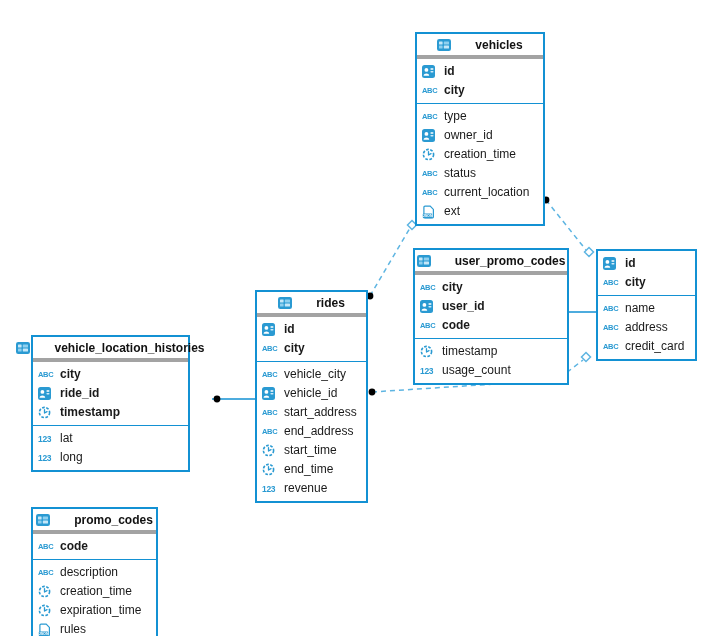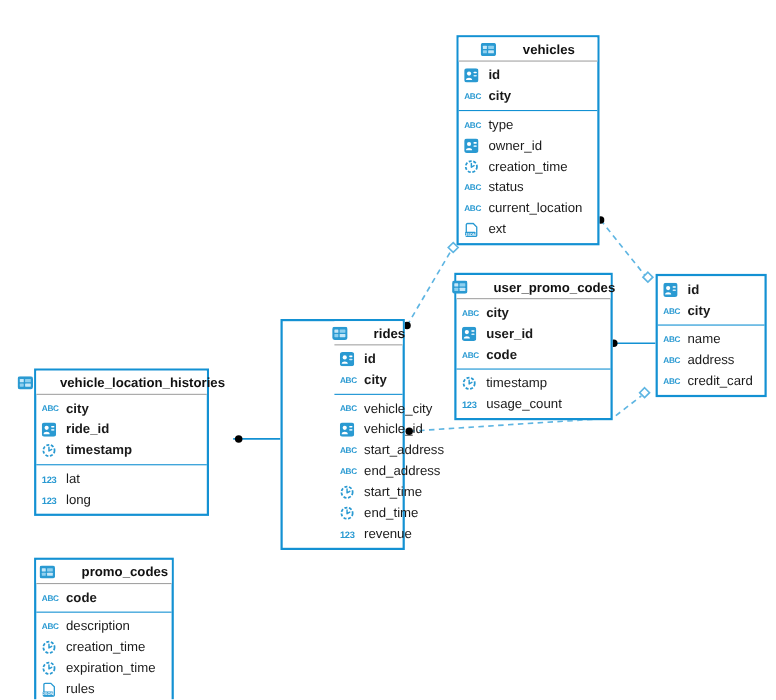--- a/index.html
+++ b/index.html
@@ -2,21 +2,21 @@
 <html><head>
 <meta charset="utf-8">
 <style>
   html,body{margin:0;padding:0;background:#ffffff;}
   .canvas{position:relative;width:705px;height:636px;background:#ffffff;overflow:hidden;
           font-family:"Liberation Sans",sans-serif;}
   #wires{position:absolute;left:0;top:0;width:705px;height:636px;}
   .entity{position:absolute;box-sizing:border-box;background:#ffffff;
           border:2px solid #1391d3;}
   .entity-header{display:flex;align-items:center;justify-content:center;gap:21px;
-          height:21px;border-bottom:1px solid #a3a3a3;background:#ffffff;}
+          height:21px;border-bottom:4px solid #a3a3a3;background:#ffffff;}
   .entity-title{font-size:12px;font-weight:600;color:#111111;white-space:nowrap;}
   .section{padding:3px 0;}
   .section + .section{border-top:1px solid #1391d3;}
   .field-row{display:flex;gap:5px;height:19px;padding:0 5px;
           font-size:12px;color:#1a1a1a;white-space:nowrap;}
   .section.pk .field-row{font-weight:bold;}
   .type-icon{flex:0 0 17px;width:17px;display:flex;align-items:center;justify-content:flex-start;}
   .txt-icon{font-size:7.5px;font-weight:bold;color:#2a9ad2;letter-spacing:-0.3px;
           font-family:"Liberation Sans",sans-serif;}
   .field-name{line-height:19px;}
@@ -119,21 +119,21 @@
               <svg width="13" height="14" viewBox="0 0 13 14">
                 <path d="M3 1.2 h5.2 l3.2 3.2 v7.4 a1.1 1.1 0 0 1 -1.1 1.1 h-7.3 a1.1 1.1 0 0 1 -1.1 -1.1 v-9.5 a1.1 1.1 0 0 1 1.1 -1.1 z" fill="#ffffff" stroke="#2a9ad2" stroke-width="1.2"></path>
                 <rect x="0.8" y="8.6" width="9.6" height="4.6" rx="1" fill="#2a9ad2"></rect>
                 <text x="5.6" y="12.2" text-anchor="middle" font-size="3.6" font-weight="bold" fill="#ffffff" font-family="Liberation Sans, sans-serif">JSON</text>
               </svg>
             </span>
             <span class="field-name">ext</span>
           </div>
         </div>
       </div>
-      <div class="entity" style="left: 413px; top: 248px; width: 144px;">
+      <div class="entity" style="left: 413px; top: 248px; width: 156px;">
         <div class="entity-header">
           <span class="type-icon">
             <svg width="14" height="12" viewBox="0 0 14 12">
               <rect width="14" height="12" rx="2.2" fill="#2a9ad2"></rect>
               <rect x="2" y="2.6" width="3.6" height="2.9" rx="0.5" fill="#c5e7f8"></rect>
               <rect x="6.8" y="2.6" width="5.2" height="2.9" rx="0.5" fill="#8ed0ef"></rect>
               <rect x="2" y="6.6" width="3.6" height="2.9" rx="0.5" fill="#8ed0ef"></rect>
               <rect x="6.8" y="6.6" width="5.2" height="2.9" rx="0.5" fill="#c5e7f8"></rect>
             </svg>
           </span>
@@ -218,21 +218,21 @@
             <span class="field-name">address</span>
           </div>
           <div class="field-row">
             <span class="type-icon">
               <span class="txt-icon">ABC</span>
             </span>
             <span class="field-name">credit_card</span>
           </div>
         </div>
       </div>
-      <div class="entity" style="left: 255px; top: 290px; width: 113px; padding-left: 47px;">
+      <div class="entity" style="left: 255px; top: 290px; width: 113px;">
         <div class="entity-header">
           <span class="type-icon">
             <svg width="14" height="12" viewBox="0 0 14 12">
               <rect width="14" height="12" rx="2.2" fill="#2a9ad2"></rect>
               <rect x="2" y="2.6" width="3.6" height="2.9" rx="0.5" fill="#c5e7f8"></rect>
               <rect x="6.8" y="2.6" width="5.2" height="2.9" rx="0.5" fill="#8ed0ef"></rect>
               <rect x="2" y="6.6" width="3.6" height="2.9" rx="0.5" fill="#8ed0ef"></rect>
               <rect x="6.8" y="6.6" width="5.2" height="2.9" rx="0.5" fill="#c5e7f8"></rect>
             </svg>
           </span>

